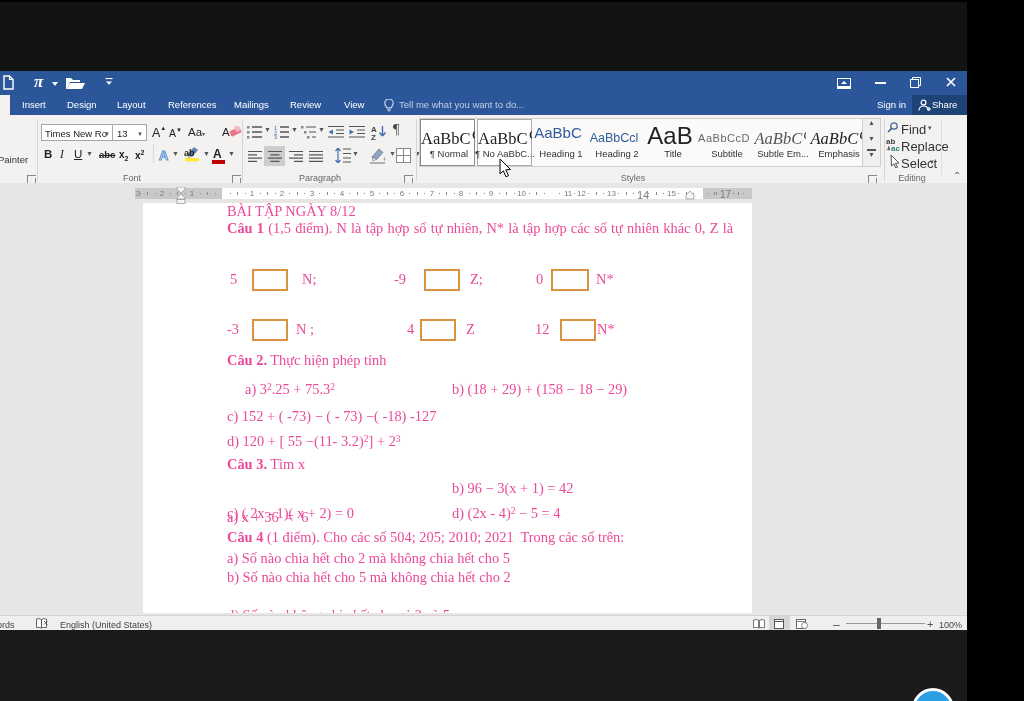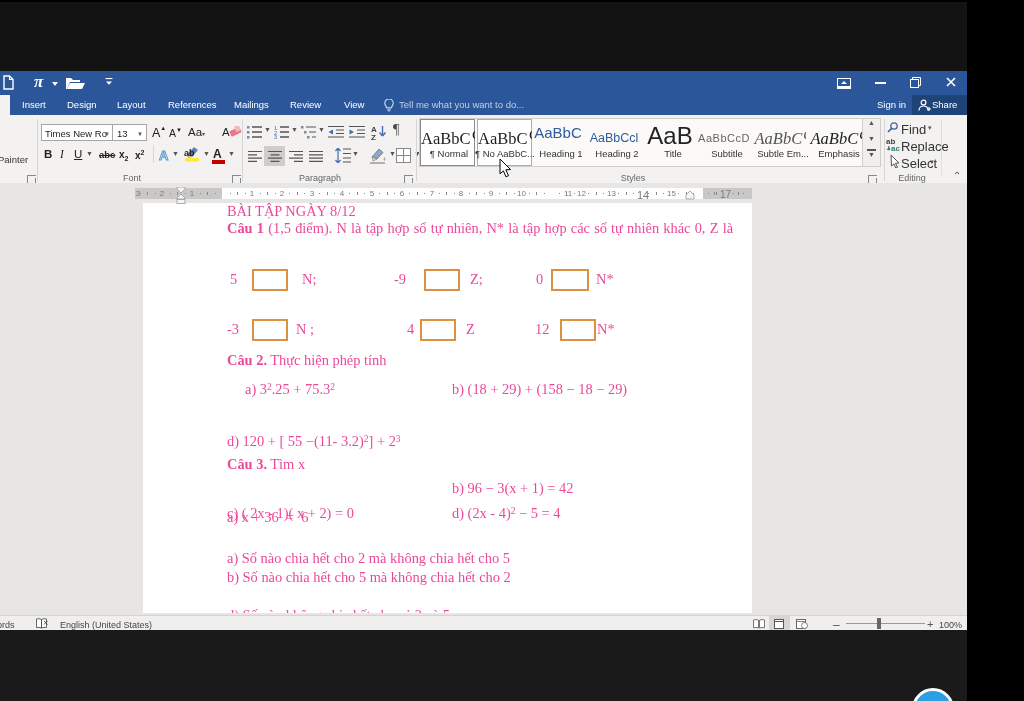--- a/index.html
+++ b/index.html
@@ -400,26 +400,28 @@
       <div class="ln" style="left:153px;top:118px;">N ;</div>
       <div class="ln" style="left:264px;top:118px;">4</div>
       <div class="obox" style="position:absolute;left:277px;top:116px;"></div>
       <div class="ln" style="left:323px;top:118px;">Z</div>
       <div class="ln" style="left:392px;top:118px;">12</div>
       <div class="obox" style="position:absolute;left:417px;top:116px;"></div>
       <div class="ln" style="left:454px;top:118px;">N*</div>
       <div class="ln" style="left:84px;top:149px;"><b>Câu 2.</b> Thực hiện phép tính</div>
       <div class="ln" style="left:102px;top:178px;">a) 3<sup>2</sup>.25 + 75.3<sup>2</sup></div>
       <div class="ln" style="left:309px;top:178px;">b) (18 + 29) + (158 − 18 − 29)</div>
+      <div class="ln" style="left:84px;top:205px;">c) 152 + ( -73) − ( - 73) −( -18) -127</div>
       <div class="ln" style="left:84px;top:230px;">d) 120 + [ 55 −(11- 3.2)<sup>2</sup>] + 2<sup>3</sup></div>
       <div class="ln" style="left:84px;top:253px;"><b>Câu 3.</b> Tìm x</div>
       <div class="ln" style="left:84px;top:277px;margin-top:29px;">a) x + 36&nbsp; =&nbsp; 6</div>
       <div class="ln" style="left:309px;top:277px;">b) 96 − 3(x + 1) = 42</div>
       <div class="ln" style="left:84px;top:302px;">c) ( 2x - 1)( x + 2) = 0</div>
       <div class="ln" style="left:309px;top:302px;">d) (2x - 4)<sup>2</sup> − 5 = 4</div>
+      <div class="ln" style="left:84px;top:326px;"><b>Câu 4</b> (1 điểm). Cho các số 504; 205; 2010; 2021&nbsp; Trong các số trên:</div>
       <div class="ln" style="left:84px;top:347px;">a) Số nào chia hết cho 2 mà không chia hết cho 5</div>
       <div class="ln" style="left:84px;top:366px;">b) Số nào chia hết cho 5 mà không chia hết cho 2</div>
       <div class="ln" style="left:84px;top:404px;">d) Số nào không chia hết cho cả 2 và 5</div>
     </div>
   </div>
   <div id="statusbar">
     <div style="position:absolute;left:-3px;top:4px;">ords</div>
     <svg style="position:absolute;left:36px;top:2px;" width="13" height="11" viewBox="0 0 13 11">
         <path d="M0.5 1 Q3 0 5.5 1.5 V10 Q3 8.8 0.5 9.6 Z M10.5 1 Q8 0 5.5 1.5 V10 Q8 8.8 10.5 9.6 Z" fill="#fff" stroke="#555" stroke-width="0.9"></path>
         <path d="M8 3 l3.5 3.5 M11.5 3 L8 6.5" stroke="#555" stroke-width="1"></path>

